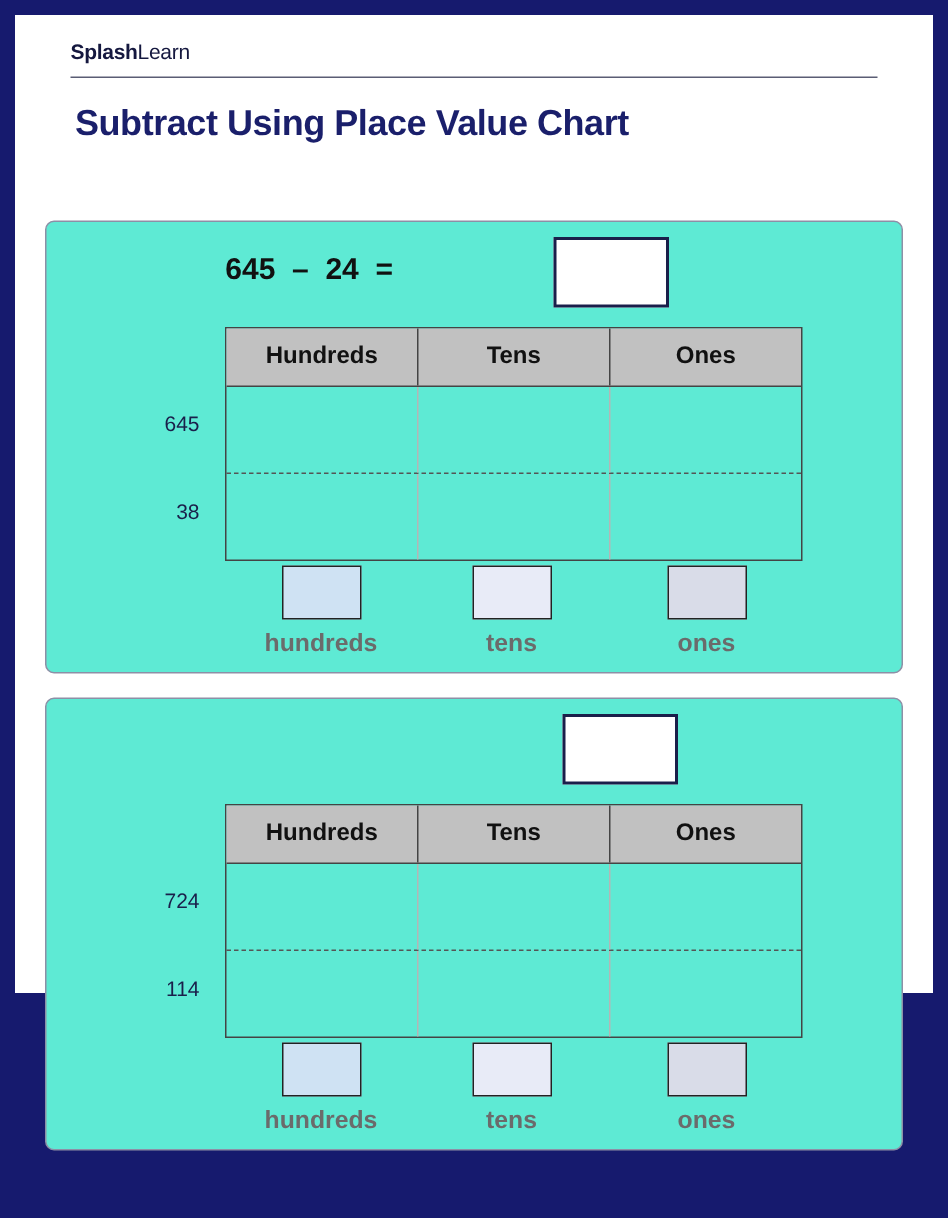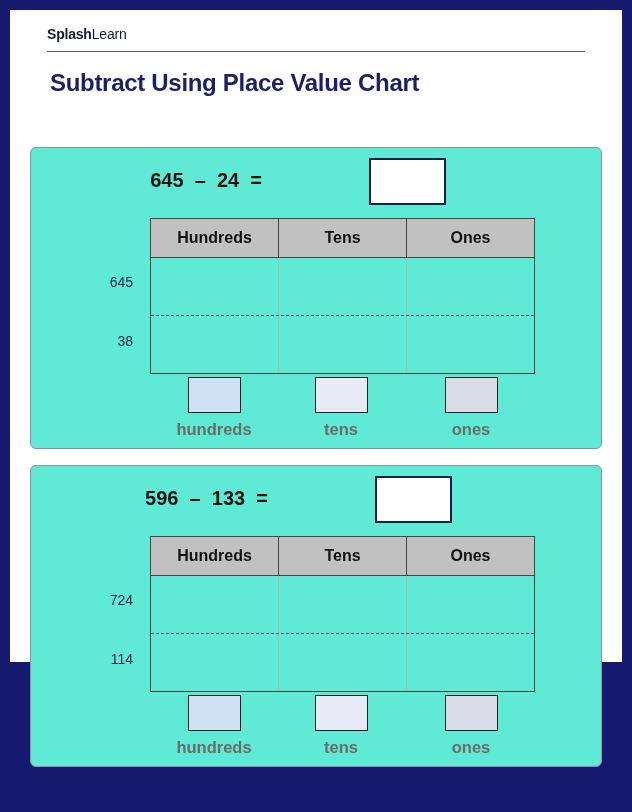--- a/index.html
+++ b/index.html
@@ -182,21 +182,20 @@
     <div class="swatch sw1" style="background:#cfe2f3"></div>
     <div class="swatch sw2" style="background:#e8ebf7"></div>
     <div class="swatch sw3" style="background:#d9dce8"></div>
     <div class="swatch-label sl1">hundreds</div>
     <div class="swatch-label sl2">tens</div>
     <div class="swatch-label sl3">ones</div>
   </div>
 
   <div class="card c2">
     <div class="equation">
-      <span class="eq-text">596  –  133  =</span>
       <div class="answer-box"></div>
     </div>
     <span class="row-label l1">724</span>
     <span class="row-label l2">114</span>
     <div class="pv-table">
       <div class="pv-head">
         <div>Hundreds</div>
         <div>Tens</div>
         <div>Ones</div>
       </div>

